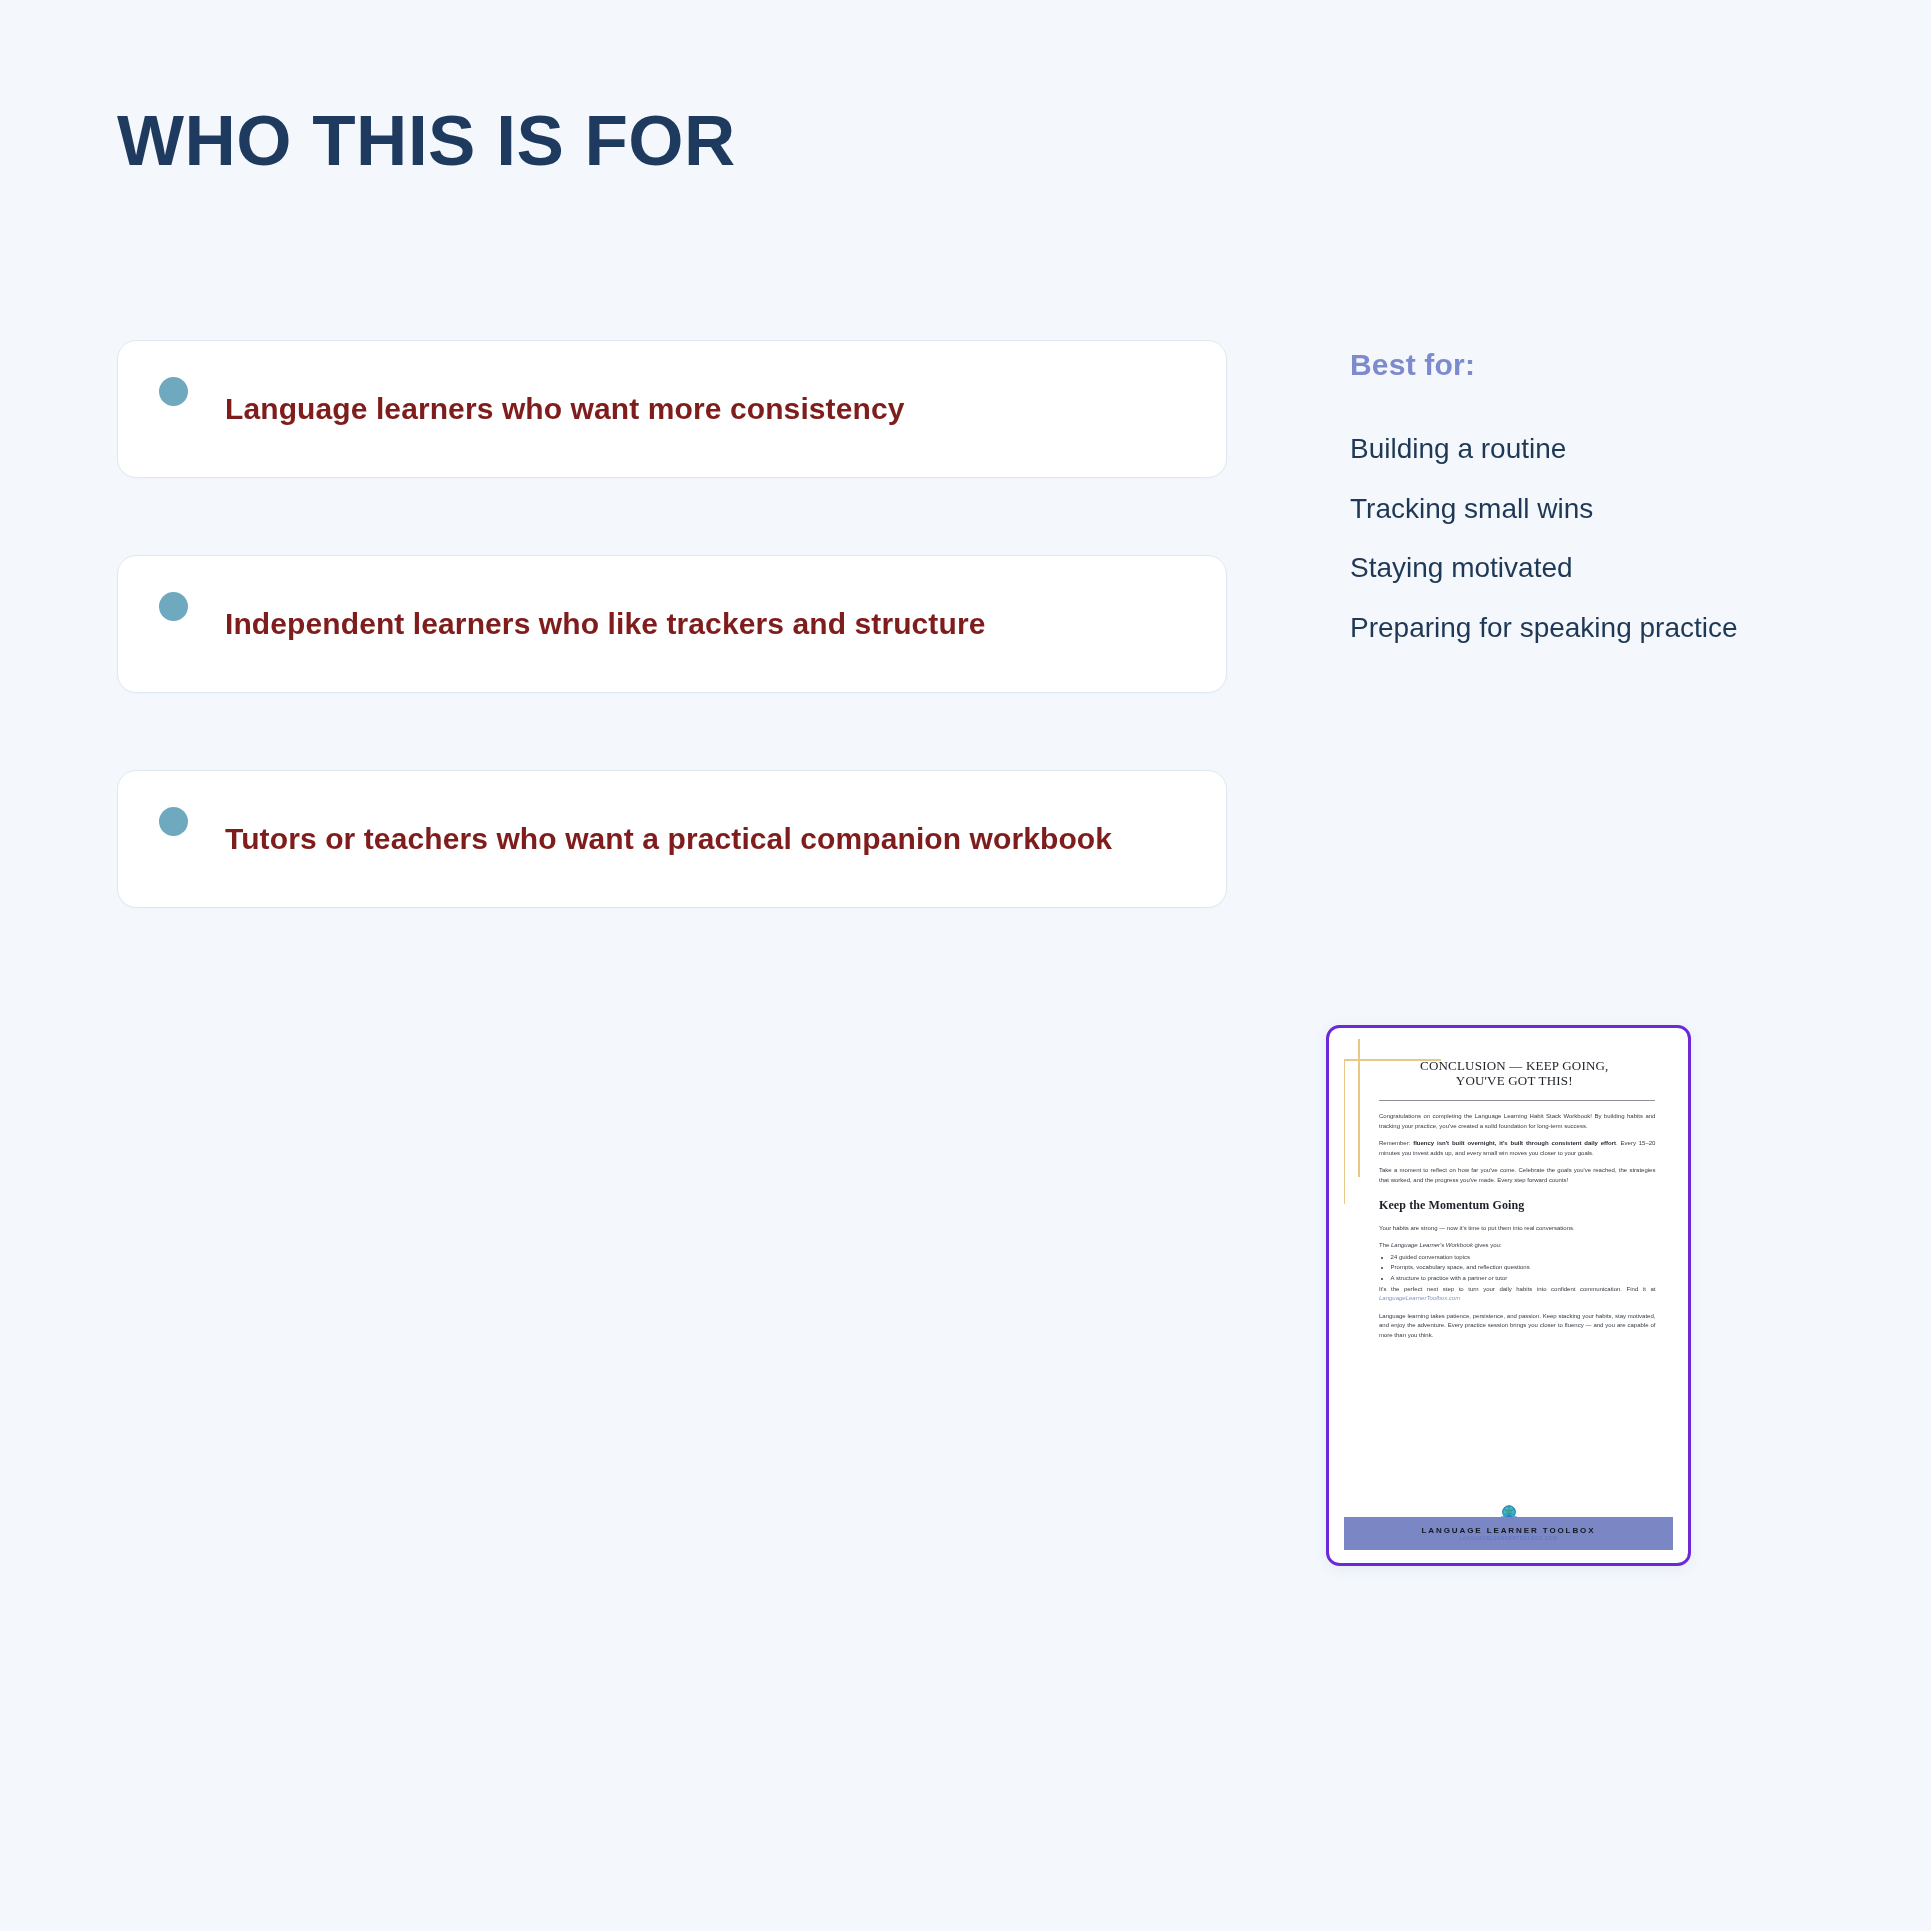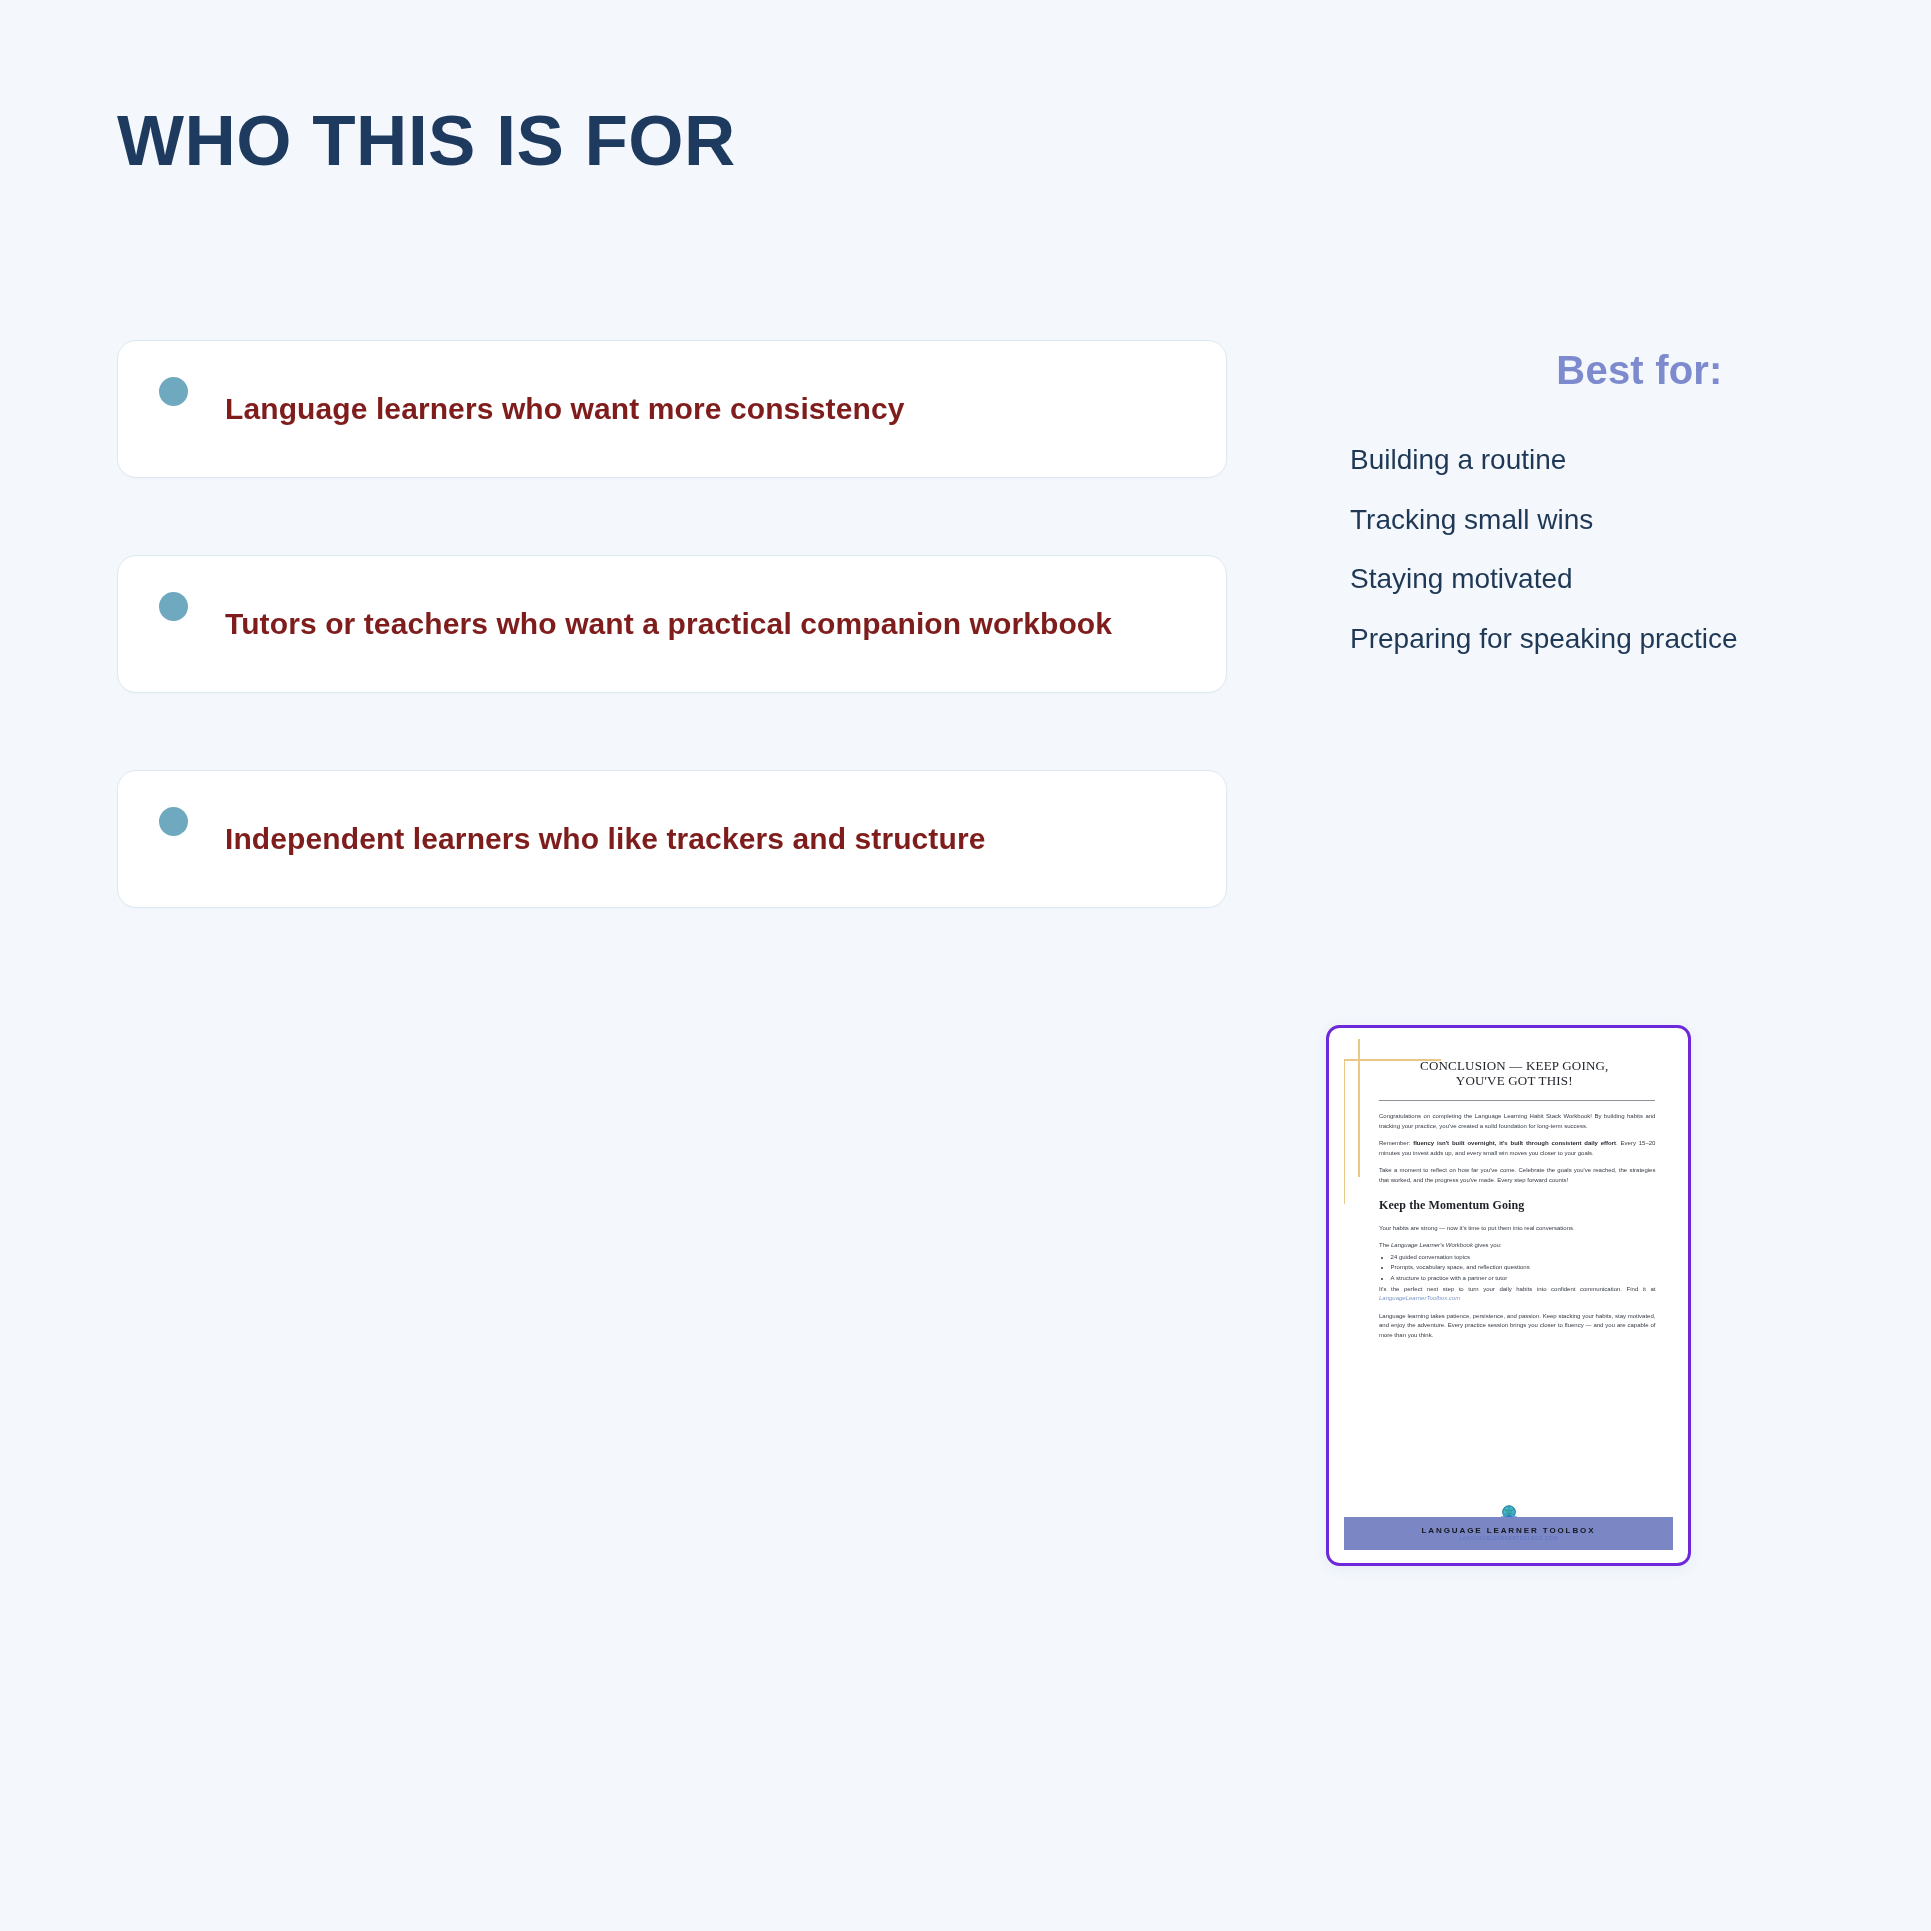--- a/index.html
+++ b/index.html
@@ -73,26 +73,25 @@
 
   
   .bestfor-block {
     position: absolute;
     left: 1350px;
     top: 348px;
     width: 579px;
   }
 
   .bestfor-heading {
-    font-size: 40px;
+    font-size: 30px;
     font-weight: 700;
     color: #7d8ace;
     letter-spacing: 0.2px;
     margin-bottom: 48px;
-    text-align: center;
   }
 
   .bestfor-list { list-style: none; }
 
   .bestfor-item {
     font-size: 28px;
     line-height: 1.38;
     color: #1f3855;
     margin-bottom: 21px;
     white-space: nowrap;
@@ -238,26 +237,26 @@
 <div class="cards-column">
 
   <div class="audience-card">
     <span class="bullet-dot"></span>
     <span class="audience-text">Language learners who want more consistency</span>
   </div>
 
 
   <div class="audience-card">
     <span class="bullet-dot"></span>
-    <span class="audience-text">Tutors or teachers who want a practical companion workbook</span>
+    <span class="audience-text">Independent learners who like trackers and structure</span>
   </div>
 
   <div class="audience-card">
     <span class="bullet-dot"></span>
-    <span class="audience-text">Independent learners who like trackers and structure</span>
+    <span class="audience-text">Tutors or teachers who want a practical companion workbook</span>
   </div>
 
 </div>
 
 <div class="bestfor-block">
   <div class="bestfor-heading">Best for:</div>
   <ul class="bestfor-list">
     <li class="bestfor-item">Building a routine</li>
     <li class="bestfor-item">Tracking small wins</li>
     <li class="bestfor-item">Staying motivated</li>

